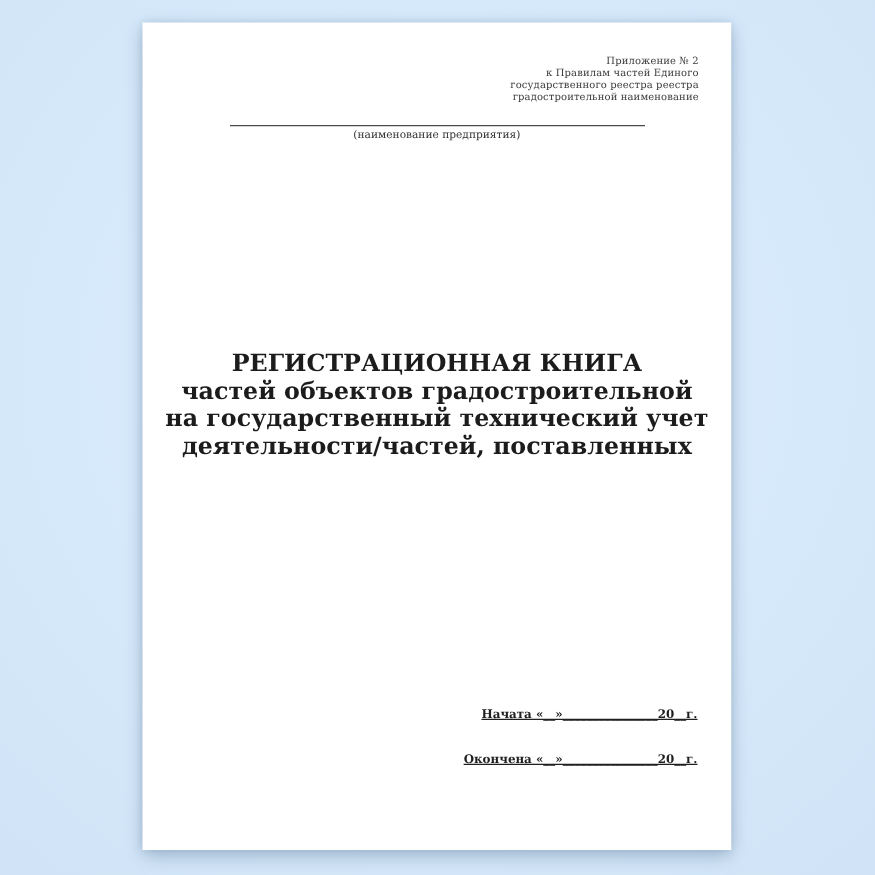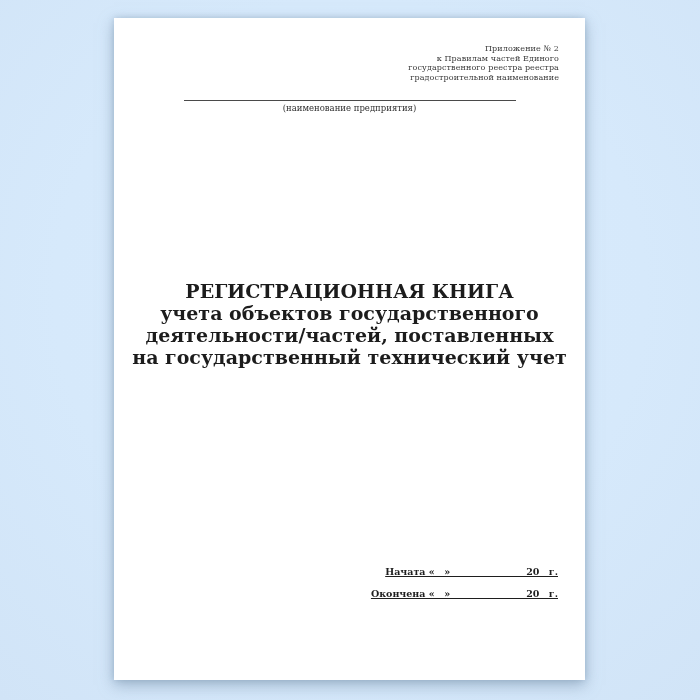--- a/index.html
+++ b/index.html
@@ -68,21 +68,21 @@
   .date-line {
     position: absolute;
     right: 27px;
     font-size: 9.5px;
     font-weight: bold;
     color: #1f1f1f;
     white-space: nowrap;
     text-decoration: underline;
   }
   .date-started  { top: 548px; }
-  .date-finished { top: 570px; }
+  .date-finished { top: 584px; }
 </style>
 </head>
 <body>
 
 <div class="canvas">
   <div class="sheet">
 
     <div class="appendix">
       <div>Приложение № 2</div>
       <div>к Правилам частей Единого</div>
@@ -90,22 +90,22 @@
       <div>градостроительной наименование</div>
     </div>
 
     <div class="org-block">
       <div class="org-rule"></div>
       <div class="org-caption">(наименование предприятия)</div>
     </div>
 
     <div class="doc-title">
       <div>РЕГИСТРАЦИОННАЯ КНИГА</div>
-      <div>учета объектов государственного</div>
+      <div>частей объектов градостроительной</div>
+      <div>на государственный технический учет</div>
       <div>деятельности/частей, поставленных</div>
-      <div>на государственный технический учет</div>
     </div>
 
     <div class="date-line date-started">Начата «__»________________20__г.</div>
     <div class="date-line date-finished">Окончена «__»________________20__г.</div>
 
   </div>
 </div>
 
 </body></html>

